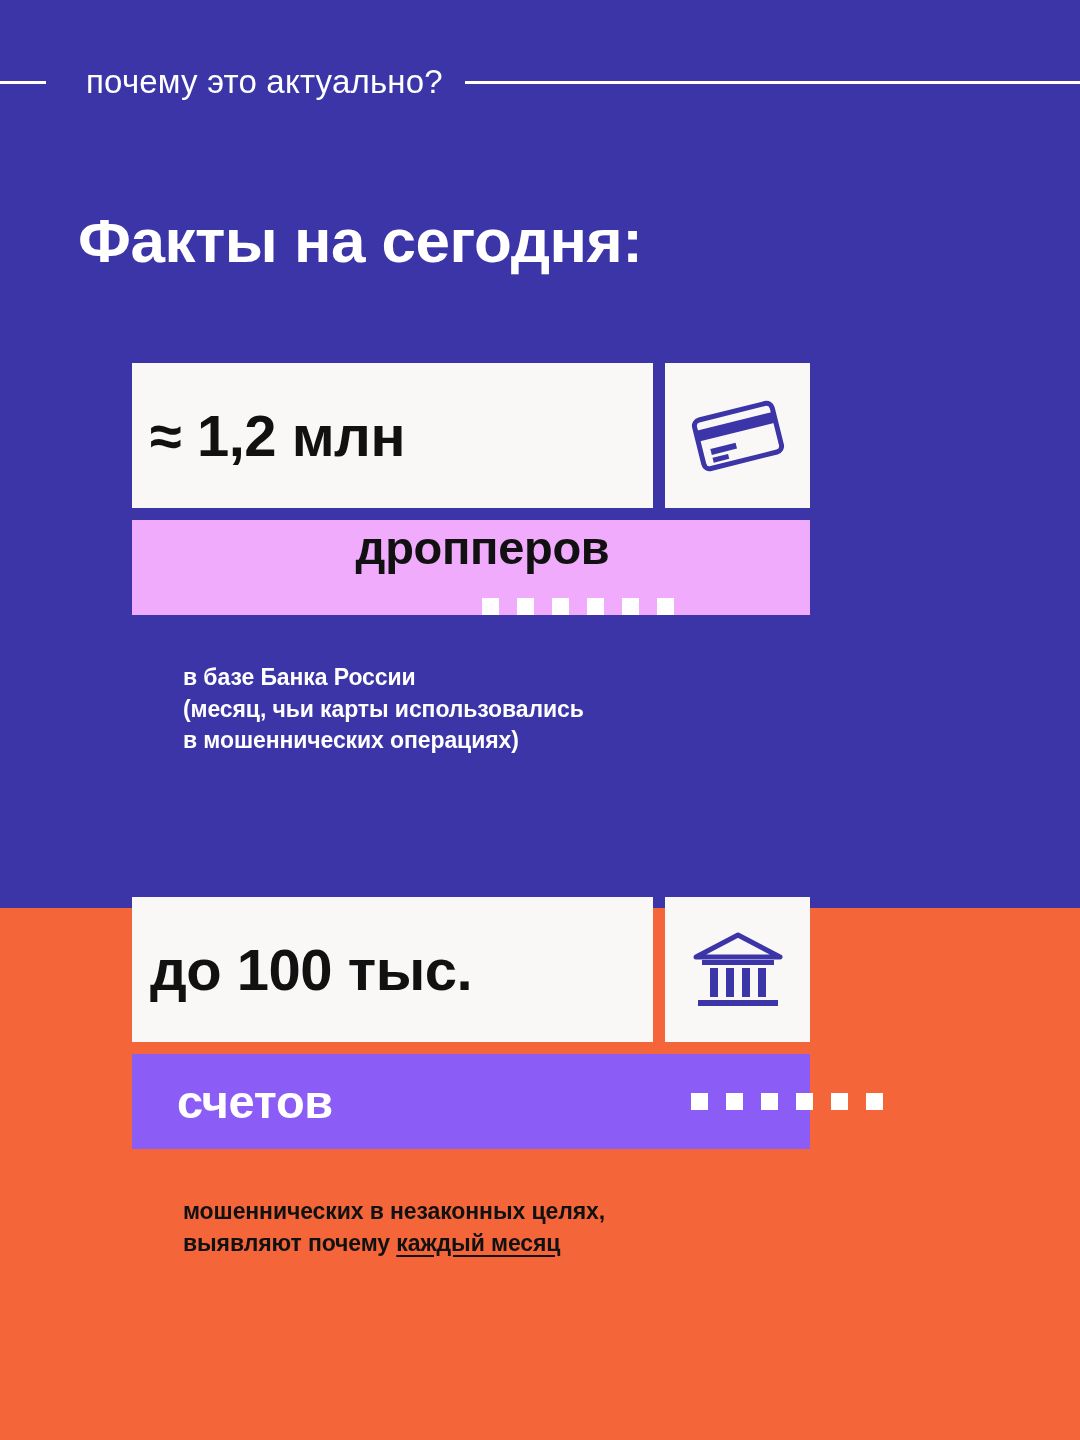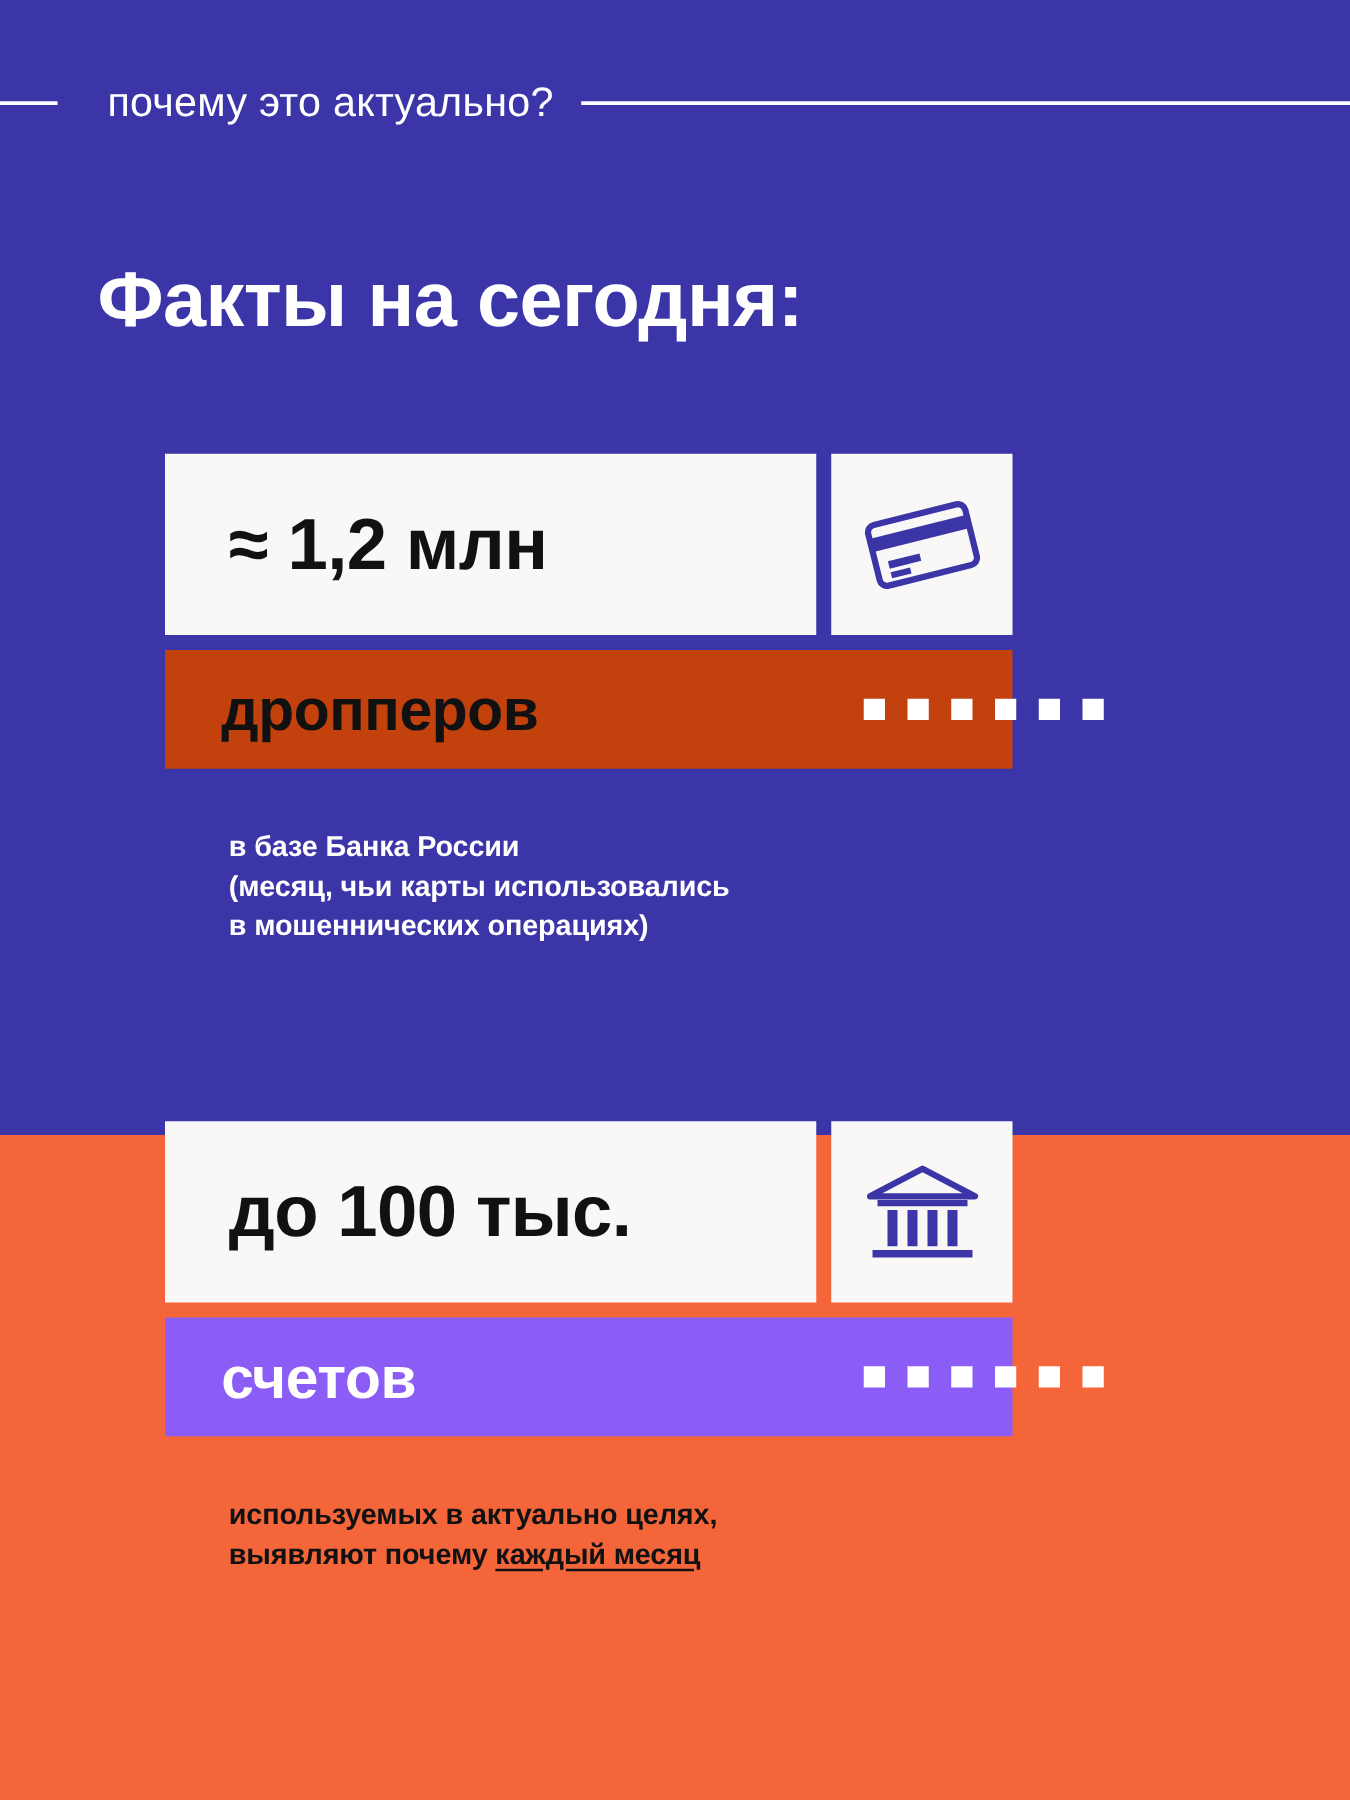--- a/index.html
+++ b/index.html
@@ -83,21 +83,21 @@
   .fact-top-row {
     display: flex;
     align-items: stretch;
     height: 145px;
   }
   .fact-value-box {
     width: 521px;
     background: #FAF8F6;
     display: flex;
     align-items: center;
-    padding-left: 51px;
+    padding-left: 18px;
   }
   .fact-value {
     color: #111111;
     font-size: 58px;
     font-weight: bold;
     letter-spacing: -0.5px;
     white-space: nowrap;
   }
   .fact-icon-box {
     width: 145px;
@@ -111,21 +111,21 @@
 
   .fact-label-row {
     margin-top: 12px;
     width: 678px;
     height: 95px;
     display: flex;
     align-items: center;
     justify-content: space-between;
     padding: 0 22px 0 45px;
   }
-  .fact-1 .fact-label-row { background: #c2410c; }
+  .fact-1 .fact-label-row { background: #f0abfc; flex-direction: column; }
   .fact-2 .fact-label-row { background: #8b5cf6; }
 
   .fact-label {
     font-size: 47px;
     font-weight: bold;
     letter-spacing: -0.3px;
   }
   .fact-1 .fact-label { color: #111111; }
   .fact-2 .fact-label { color: #FFFFFF; }
 
@@ -225,18 +225,18 @@
     <span class="dots">
       <span></span>
         <span></span>
         <span></span>
         <span></span>
         <span></span>
         <span></span>
     </span>
   </div>
   <div class="fact-desc">
-    <div>используемых в актуально целях,</div>
+    <div>мошеннических в незаконных целях,</div>
     <div>
       <span>выявляют почему </span><span class="underline">каждый месяц</span>
     </div>
   </div>
 </div>
 
 </body></html>

